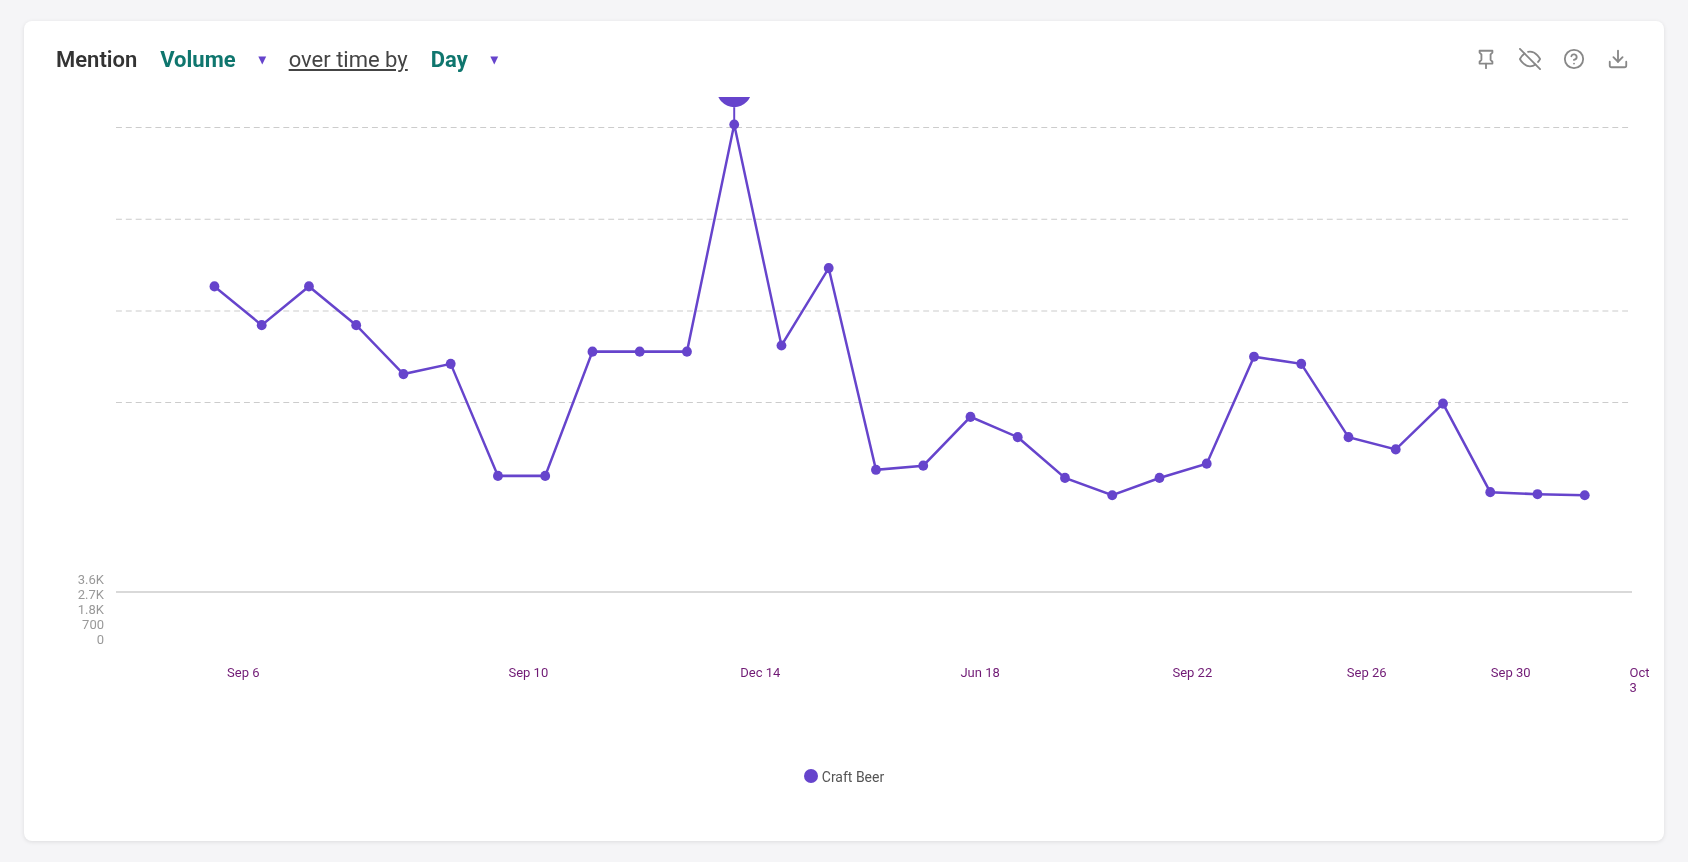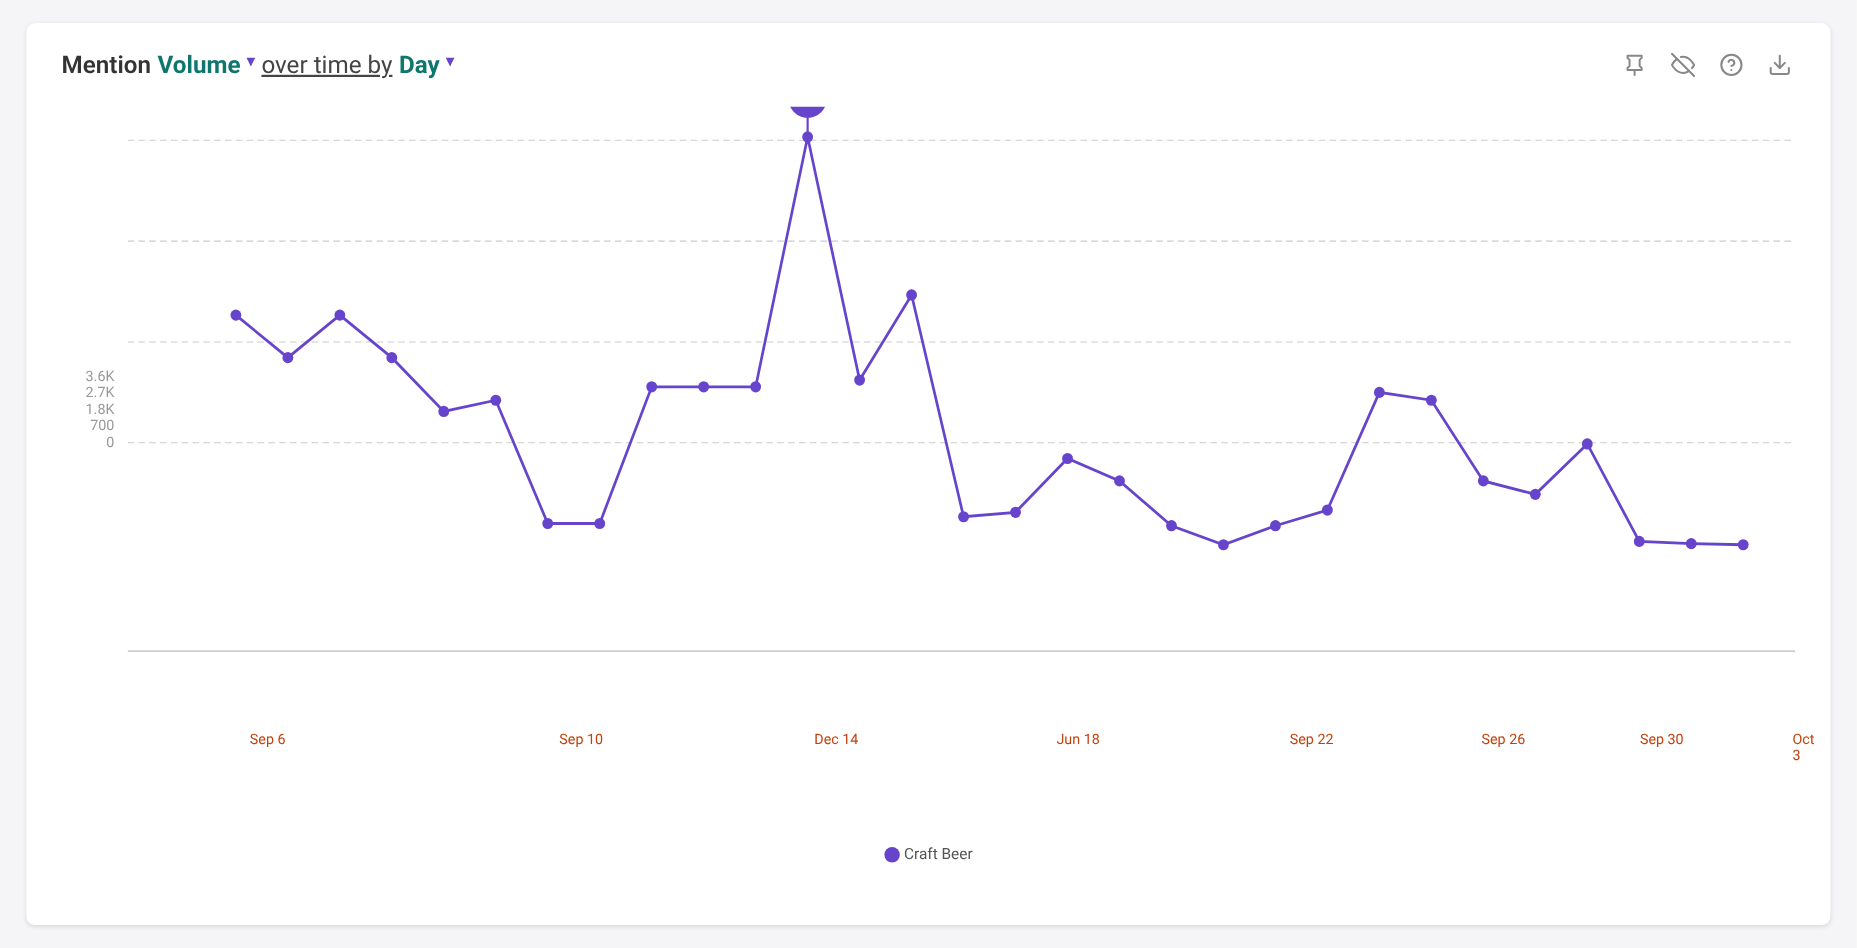--- a/index.html
+++ b/index.html
@@ -24,22 +24,22 @@
       display: flex;
       align-items: center;
       justify-content: space-between;
       margin-bottom: 24px;
     }
     .title {
       font-size: 22px;
       font-weight: 600;
       color: #333;
       display: flex;
-      align-items: flex-start;
-      gap: 6px;
+      align-items: center;
+      gap: 23px;
     }
     .title-accent {
       color: #0f766e;
       font-weight: 700;
     }
     .title-dropdown {
       color: #6644cc;
       font-size: 14px;
       cursor: pointer;
     }
@@ -69,21 +69,21 @@
       height: 600px;
     }
     .y-axis {
       position: absolute;
       left: 0;
       top: 0;
       bottom: 50px;
       width: 60px;
       display: flex;
       flex-direction: column;
-      justify-content: center;
+      justify-content: flex-end;
     }
     .y-label {
       font-size: 13px;
       color: #999;
       text-align: right;
       padding-right: 12px;
     }
     .chart-plot {
       position: absolute;
       left: 60px;
@@ -96,27 +96,26 @@
       left: 60px;
       right: 0;
       bottom: 0;
       height: 50px;
       display: flex;
       align-items: flex-start;
       padding-top: 12px;
     }
     .x-label {
       font-size: 13px;
-      color: #c2410c;
+      color: #701a75;
       position: absolute;
       transform: translateX(-50%);
     }
     .legend {
       display: flex;
-      align-items: center;
       justify-content: center;
       gap: 4px;
       margin-top: 16px;
       font-size: 14px;
       color: #555;
     }
     .legend-dot {
       width: 14px;
       height: 14px;
       border-radius: 50%;

